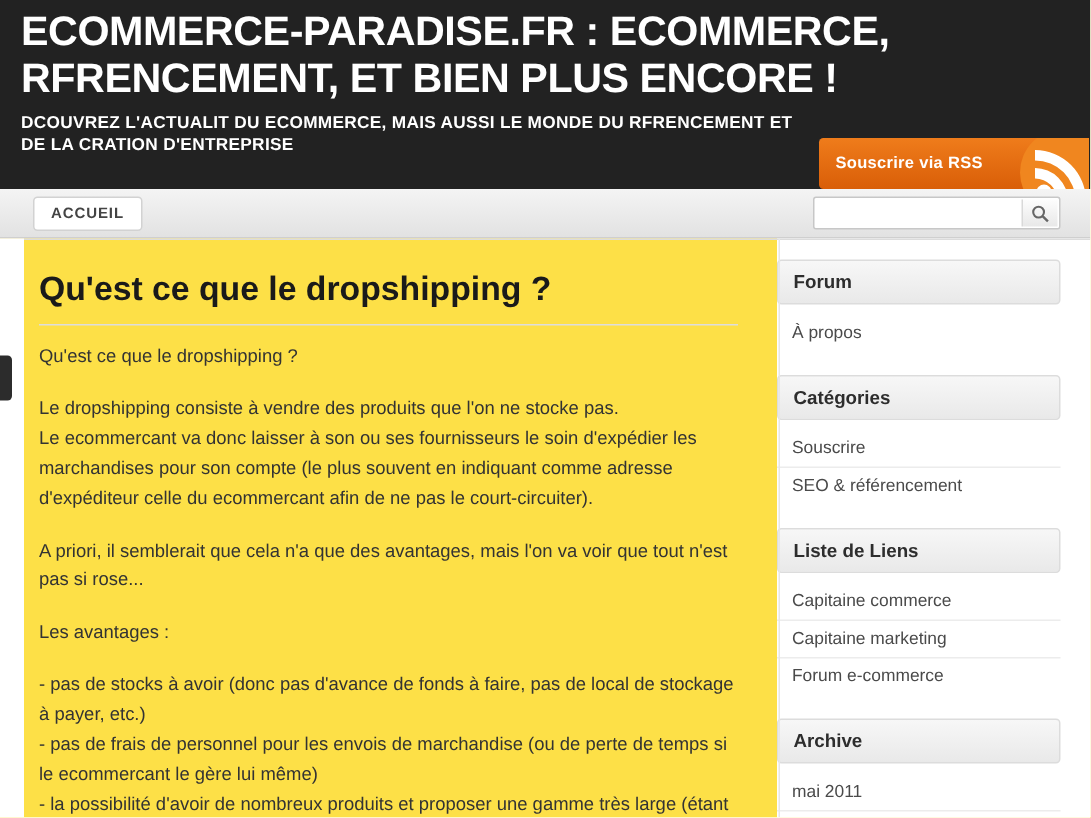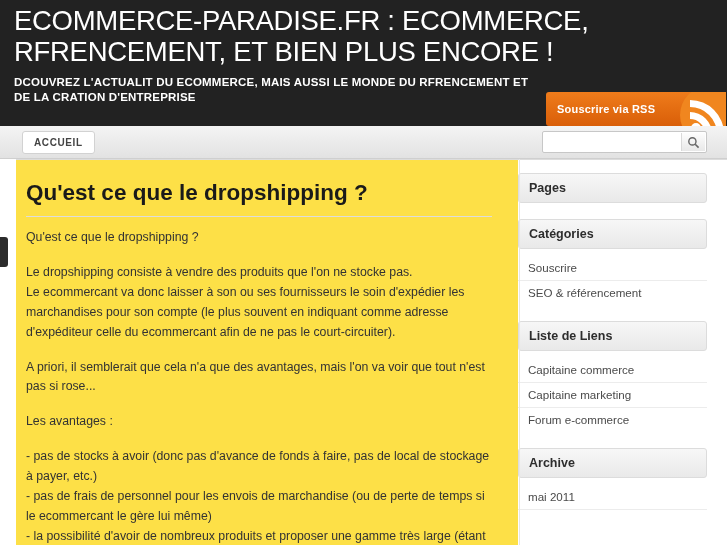--- a/index.html
+++ b/index.html
@@ -22,21 +22,21 @@
   .header {
     position: relative;
     background: #222222;
     color: #ffffff;
     height: 126px;
     padding: 6px 14px 0 14px;
     overflow: hidden;
   }
   .site-title {
     font-size: 27.5px;
-    font-weight: normal;
+    font-weight: bold;
     line-height: 1.12;
     letter-spacing: -0.3px;
     margin: 0;
     color: #ffffff;
     text-transform: uppercase;
     width: 700px;
   }
   .site-desc {
     margin-top: 7px;
     font-size: 11.5px;
@@ -289,21 +289,24 @@
 - la possibilité d'avoir de nombreux produits et proposer une gamme très large (étant donné que le ecommercant n'a pas à acheter les produits qu'il propose)
 - l'investissement financier initial est plus faible que pour un ecommerce traditionnel (comme nous l'avons vu, il n'y a pas d'achat de produits à faire, de même que le shooting photo qui est souvent fait par le fournisseur, etc.)</p>
       </div>
     </div>
 
     <div class="col-divider"></div>
 
     <div class="sidebar">
 
       <div class="widget">
-        <div class="widget-title">Pages</div>
+        <div class="widget-title">Forum</div>
+        <ul>
+          <li><a href="#">À propos</a></li>
+        </ul>
       </div>
 
       <div class="widget">
         <div class="widget-title">Catégories</div>
         <ul>
           <li><a href="#">Souscrire</a></li>
           <li><a href="#">SEO &amp; référencement</a></li>
         </ul>
       </div>
 

